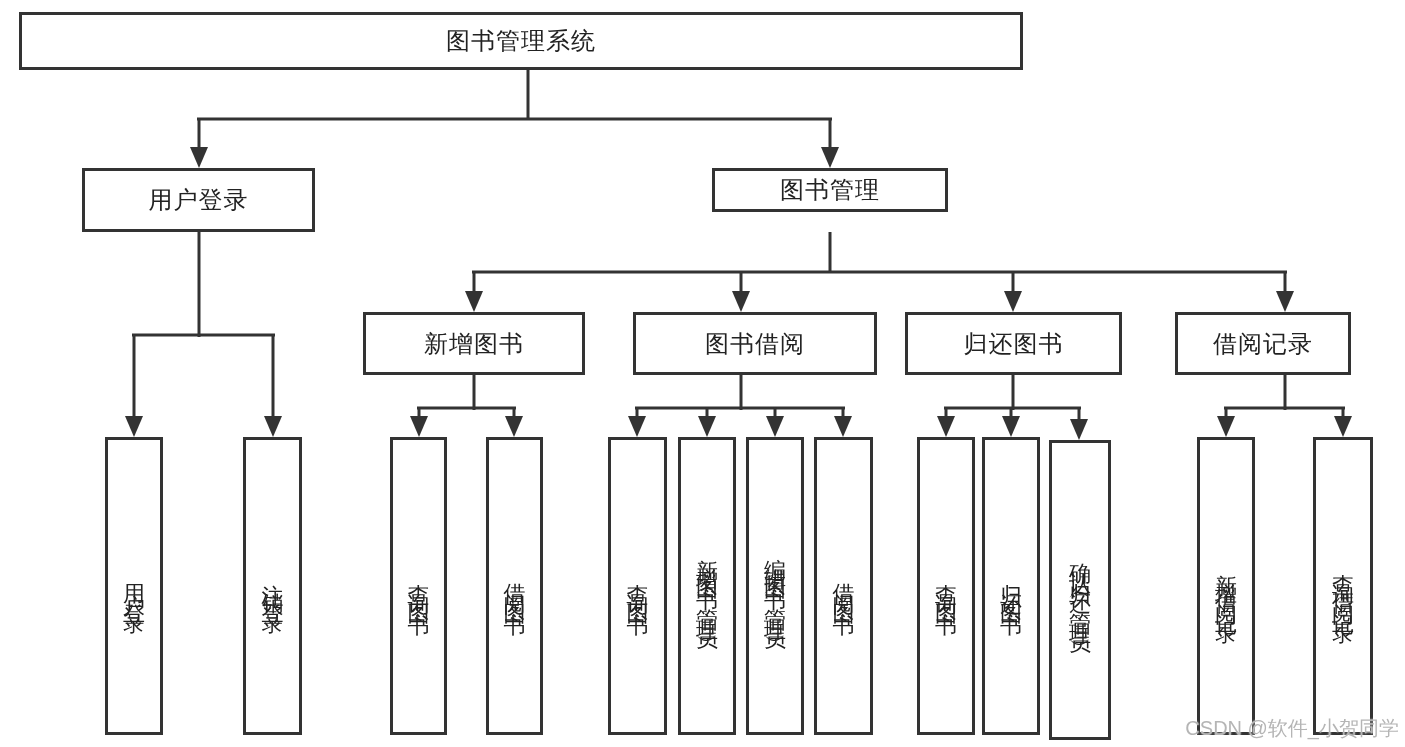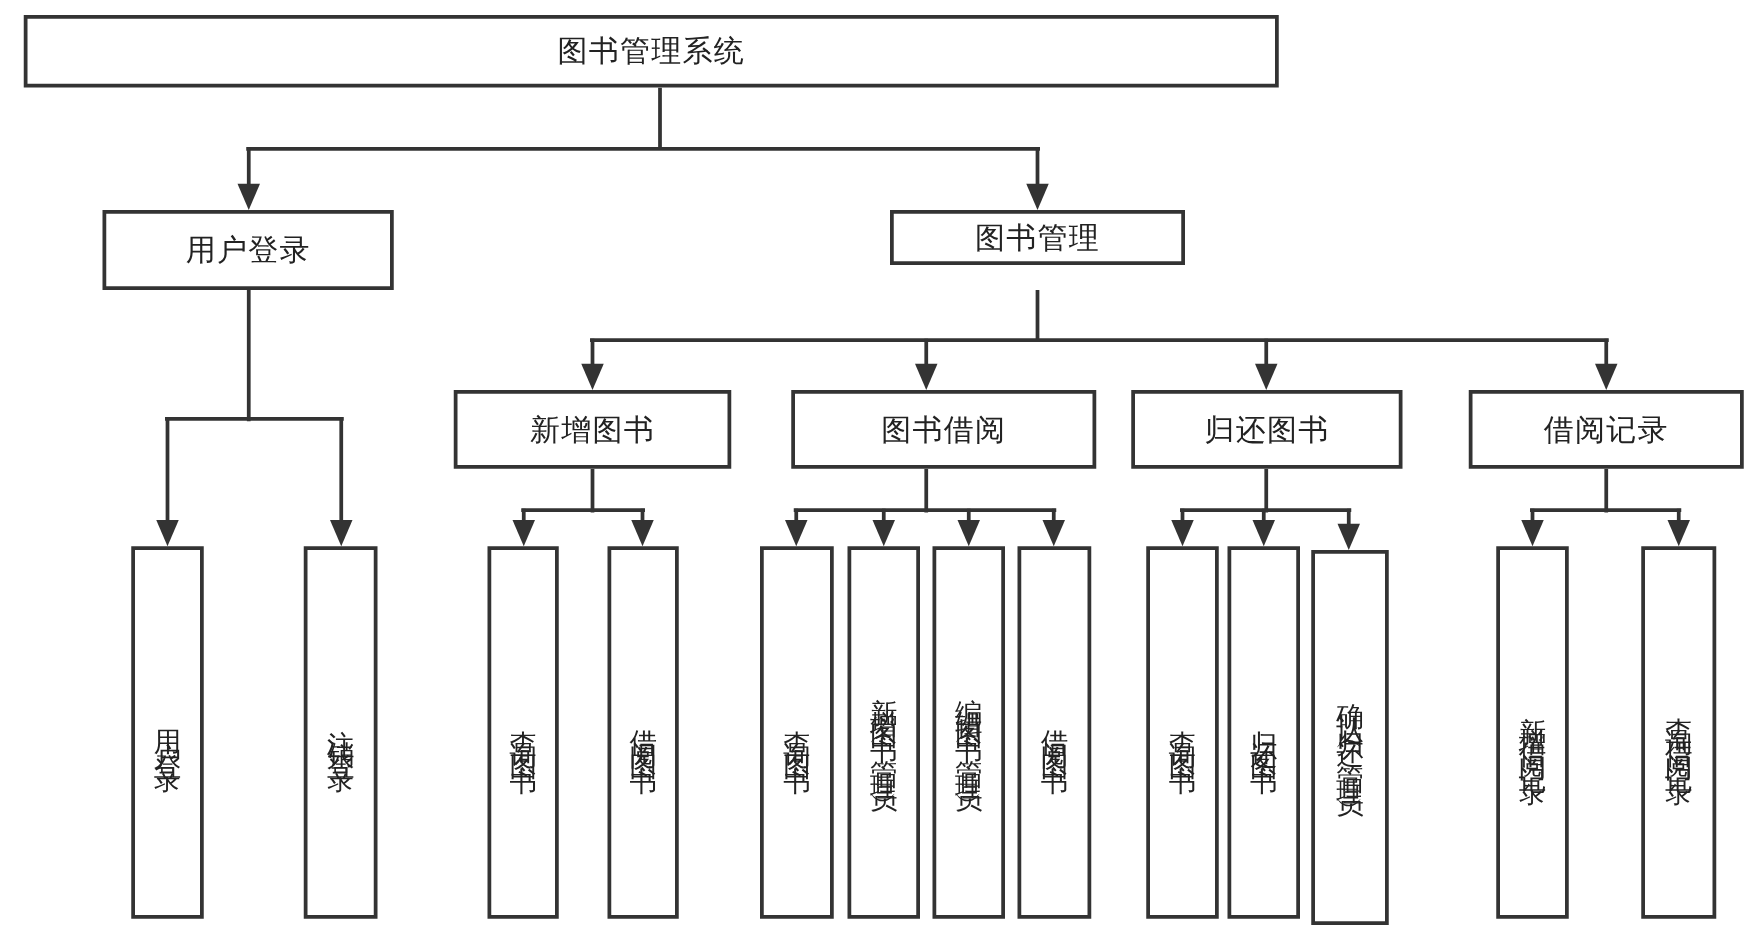--- a/index.html
+++ b/index.html
@@ -139,21 +139,21 @@
 
   <div class="box" style="left:363px;top:312px;width:222px;height:63px">
     <span class="hlbl">新增图书</span>
   </div>
   <div class="box" style="left:633px;top:312px;width:244px;height:63px">
     <span class="hlbl">图书借阅</span>
   </div>
   <div class="box" style="left:905px;top:312px;width:217px;height:63px">
     <span class="hlbl">归还图书</span>
   </div>
-  <div class="box" style="left:1175px;top:312px;width:220px;height:63px">
+  <div class="box" style="left:1175px;top:312px;width:176px;height:63px">
     <span class="hlbl">借阅记录</span>
   </div>
 
   <div class="box" style="left:105px;top:437px;width:58px;height:298px">
     <span class="vlbl">用户登录</span>
   </div>
   <div class="box" style="left:243px;top:437px;width:59px;height:298px">
     <span class="vlbl">注销登录</span>
   </div>
 
@@ -187,14 +187,15 @@
     <span class="vlbl">确认归还（管理员）</span>
   </div>
 
   <div class="box" style="left:1197px;top:437px;width:58px;height:298px">
     <span class="vlbl">新增借阅记录</span>
   </div>
   <div class="box" style="left:1313px;top:437px;width:60px;height:298px">
     <span class="vlbl">查询借阅记录</span>
   </div>
 
+  <div id="watermark">CSDN @软件_小贺同学</div>
 
 </div>
 
 </body></html>

